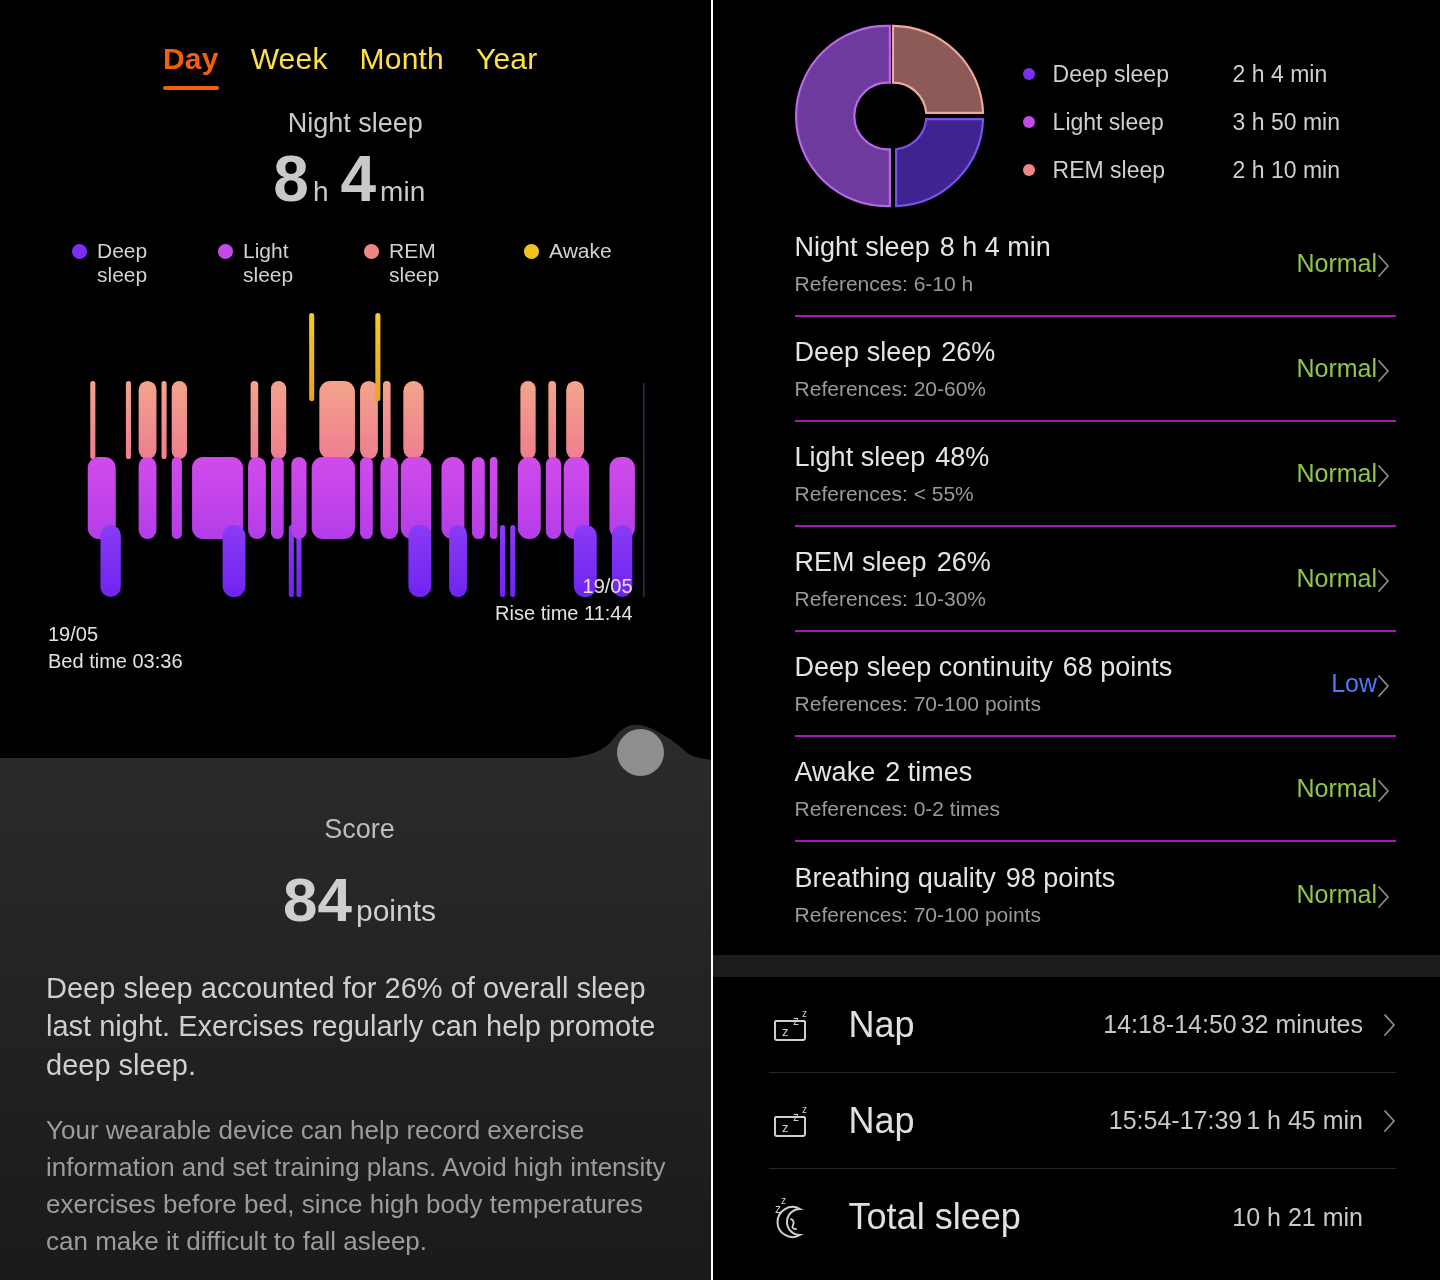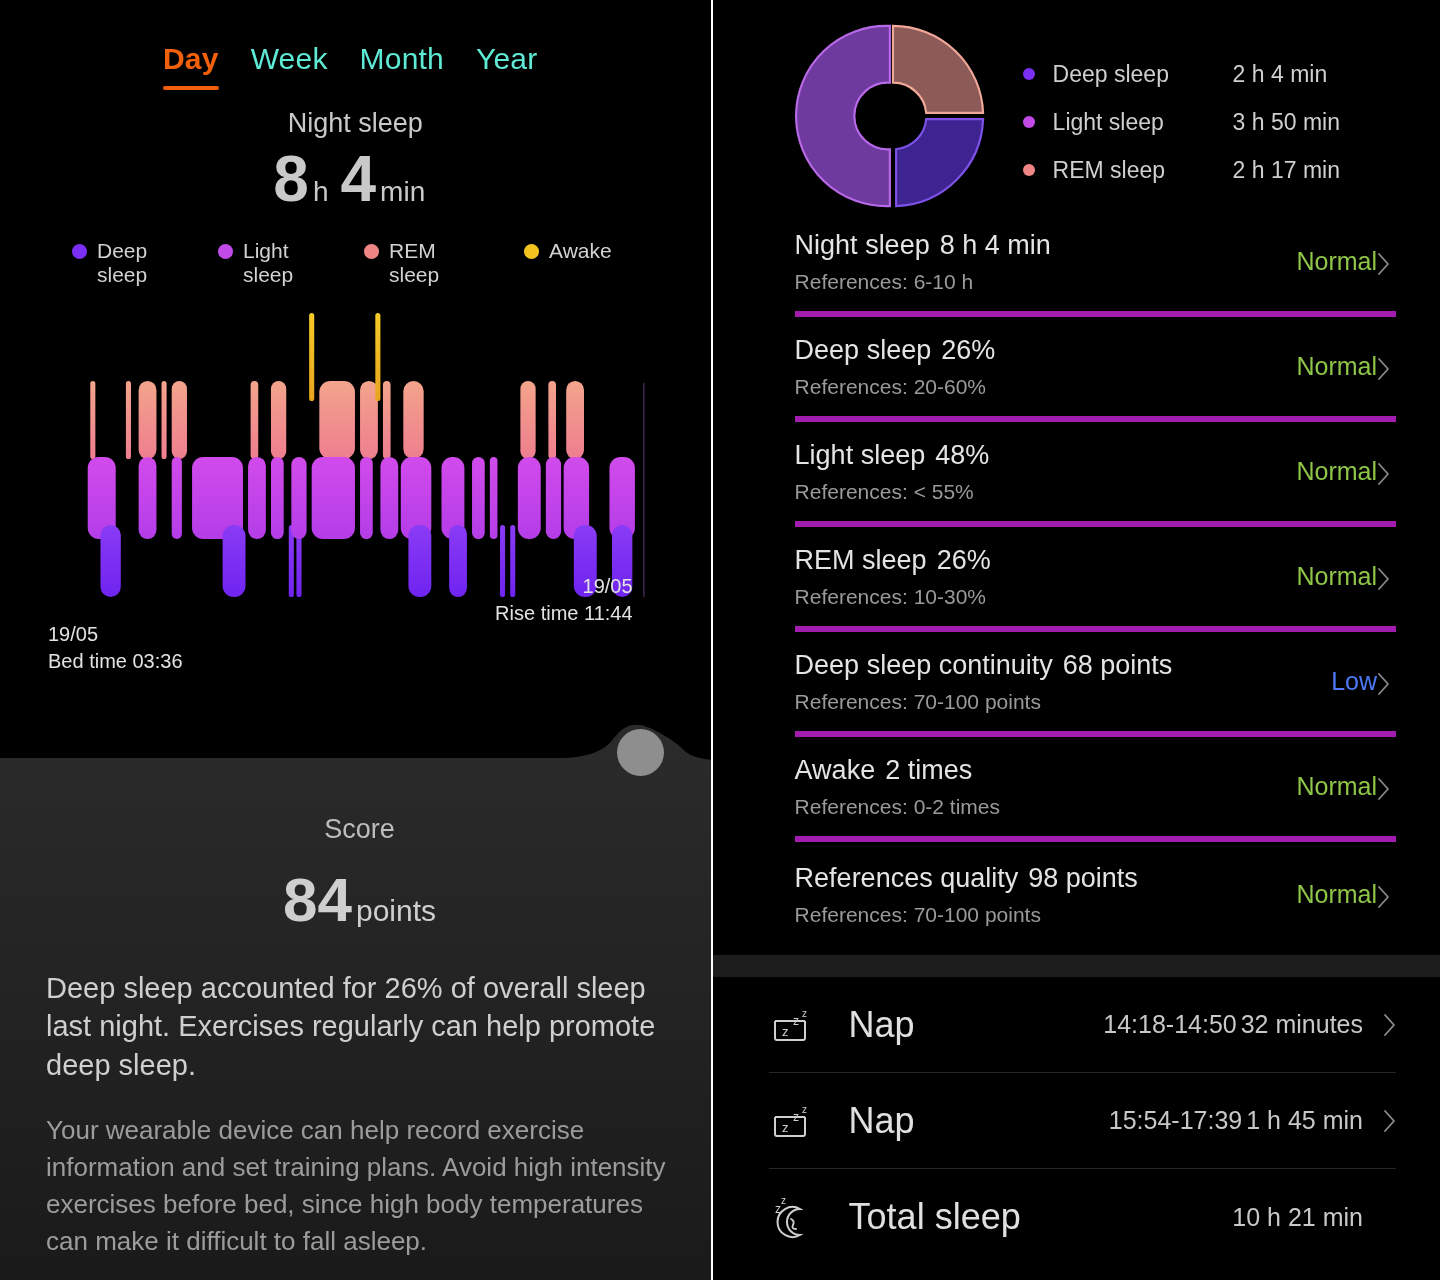--- a/index.html
+++ b/index.html
@@ -14,21 +14,21 @@
   
   .left {
     width:719px; height:1280px; position:relative;
     background:#000; overflow:hidden;
   }
   .tabs {
     display:flex; align-items:flex-start; gap:32px;
     padding-top:42px; padding-left:163px;
   }
   .tab {
-    font-size:30px; color:#5eead4; letter-spacing:.2px;
+    font-size:30px; color:#fde047; letter-spacing:.2px;
     position:relative; padding-bottom:14px; cursor:pointer;
   }
   .tab.active { color:#F2600C; font-weight:bold; }
   .tab.active::after {
     content:""; position:absolute; left:0; right:0; bottom:0;
     height:4px; background:#F2600C; border-radius:2px;
   }
 
   .date-row {
     position:relative; margin-top:20px; height:46px;
@@ -115,21 +115,21 @@
   .donut-box { width:210px; margin-left:82px; flex:0 0 auto; }
   .dlegend { margin-left:18px; padding-top:32px; flex:1 1 auto; }
   .dlegend-row { display:flex; align-items:center; height:48px; }
   .dl-dot { width:12px; height:12px; border-radius:50%; flex:0 0 auto; }
   .dl-name { font-size:23px; color:#cfcfcf; margin-left:18px; width:180px; }
   .dl-val { font-size:23px; color:#cfcfcf; }
 
   .metrics { padding:0 44px 0 82px; }
   .metric {
     display:flex; align-items:center; justify-content:space-between;
-    height:105px; border-bottom:6px solid #a21caf; position:relative;
+    height:105px; border-bottom:2px solid #a21caf; position:relative;
   }
   .metric:last-child { border-bottom:none; }
   .m-left { display:flex; flex-direction:column; justify-content:center; }
   .m-title { font-size:27px; color:#e4e4e4; line-height:1.25; }
   .m-title .m-val { margin-left:10px; }
   .m-ref { font-size:21px; color:#9a9a9a; margin-top:7px; }
   .m-right { display:flex; align-items:flex-end; padding-right:6px; }
   .m-status { font-size:25px; }
   .chev { width:13px; height:24px; opacity:.78; }
 
@@ -317,21 +317,21 @@
           <span class="dl-val">2 h 4 min</span>
         </div>
         <div class="dlegend-row">
           <span class="dl-dot" style="background:#C24BE8"></span>
           <span class="dl-name">Light sleep</span>
           <span class="dl-val">3 h 50 min</span>
         </div>
         <div class="dlegend-row">
           <span class="dl-dot" style="background:#F08585"></span>
           <span class="dl-name">REM sleep</span>
-          <span class="dl-val">2 h 17 min</span>
+          <span class="dl-val">2 h 10 min</span>
         </div>
       </div>
     </div>
 
     <div class="metrics" id="metrics-list">
         <div class="metric">
           <div class="m-left">
             <div class="m-title"><span>Night sleep</span><span class="m-val">8 h 4 min</span></div>
             <div class="m-ref">References: 6-10 h</div>
           </div>
@@ -397,21 +397,21 @@
           </div>
           <div class="m-right">
             <span class="m-status" style="color:#8FC647">Normal</span>
             <span class="chev"><svg width="13" height="24" viewBox="0 0 13 24">
                 <path d="M2 2 L11 12 L2 22" fill="none" stroke="#b0b0b0" stroke-width="1.8" stroke-linecap="round" stroke-linejoin="round"></path>
               </svg></span>
           </div>
         </div>
         <div class="metric">
           <div class="m-left">
-            <div class="m-title"><span>References quality</span><span class="m-val">98 points</span></div>
+            <div class="m-title"><span>Breathing quality</span><span class="m-val">98 points</span></div>
             <div class="m-ref">References: 70-100 points</div>
           </div>
           <div class="m-right">
             <span class="m-status" style="color:#8FC647">Normal</span>
             <span class="chev"><svg width="13" height="24" viewBox="0 0 13 24">
                 <path d="M2 2 L11 12 L2 22" fill="none" stroke="#b0b0b0" stroke-width="1.8" stroke-linecap="round" stroke-linejoin="round"></path>
               </svg></span>
           </div>
         </div>
       </div>

